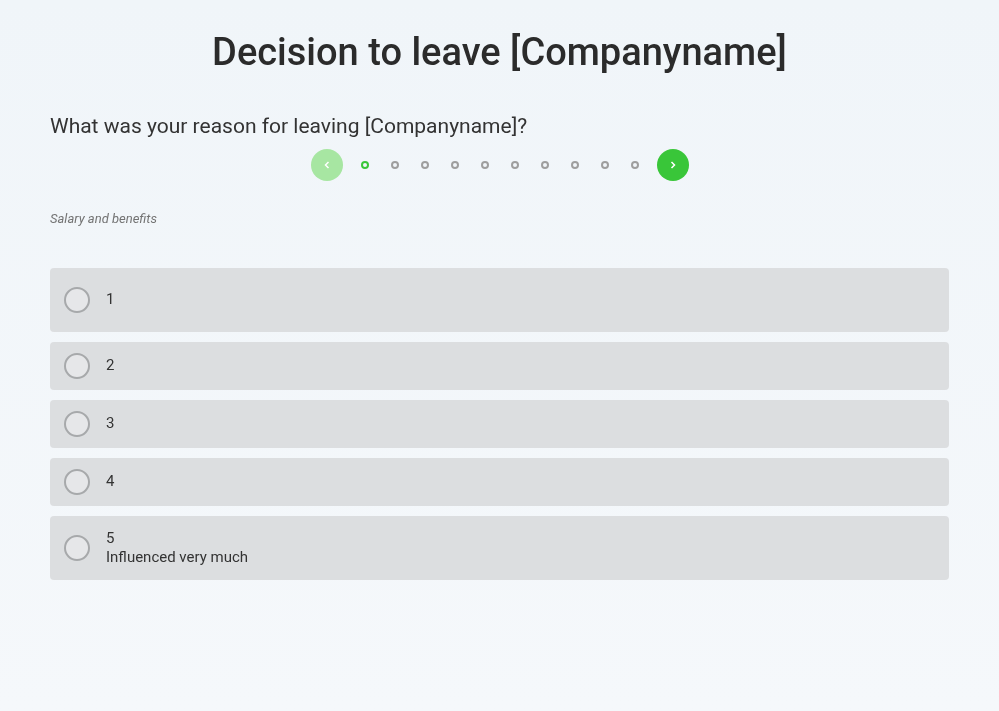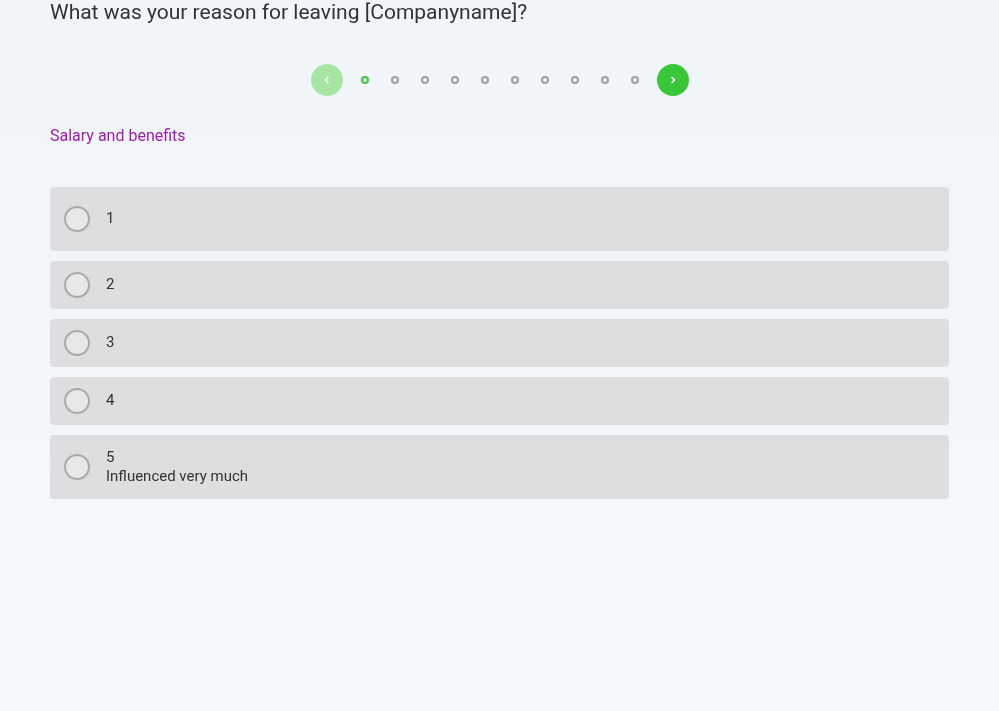--- a/index.html
+++ b/index.html
@@ -16,21 +16,21 @@
     .title {
       text-align: center;
       font-size: 38px;
       font-weight: 500;
       color: #2b2b2b;
       padding: 30px 0 40px;
     }
     .question {
       font-size: 21px;
       color: #333;
-      margin-bottom: 40px;
+      margin-bottom: 11px;
       font-weight: 400;
     }
     .pager {
       display: flex;
       align-items: center;
       justify-content: center;
       gap: 18px;
       margin-bottom: 30px;
     }
     .nav-btn {
@@ -61,23 +61,24 @@
       width: 8px;
       height: 8px;
       border-radius: 50%;
       border: 2px solid #9e9e9e;
       background: transparent;
     }
     .dot.active {
       border-color: #39c639;
     }
     .subtitle {
-      font-size: 16px;
-      color: #a21caf;
+      font-size: 13px;
+      color: #737373;
       margin-bottom: 42px;
+      font-style: italic;
     }
     .options {
       display: flex;
       flex-direction: column;
       gap: 10px;
     }
     .option {
       display: flex;
       align-items: center;
       background: #dcdee0;
@@ -101,20 +102,21 @@
       flex-direction: column;
       color: #333;
       font-size: 15px;
       line-height: 1.3;
     }
   </style>
 </head>
 <body>
 
 <div class="container">
+  <h1 class="title">Decision to leave [Companyname]</h1>
   <div class="question">What was your reason for leaving [Companyname]?</div>
 
   <div class="pager">
     <button class="nav-btn nav-prev">
       <svg width="12" height="12" viewBox="0 0 24 24" fill="none" stroke-width="3">
           <polyline points="15 18 9 12 15 6"></polyline>
         </svg>
     </button>
     <div class="dots">
         <span class="dot active"></span>

